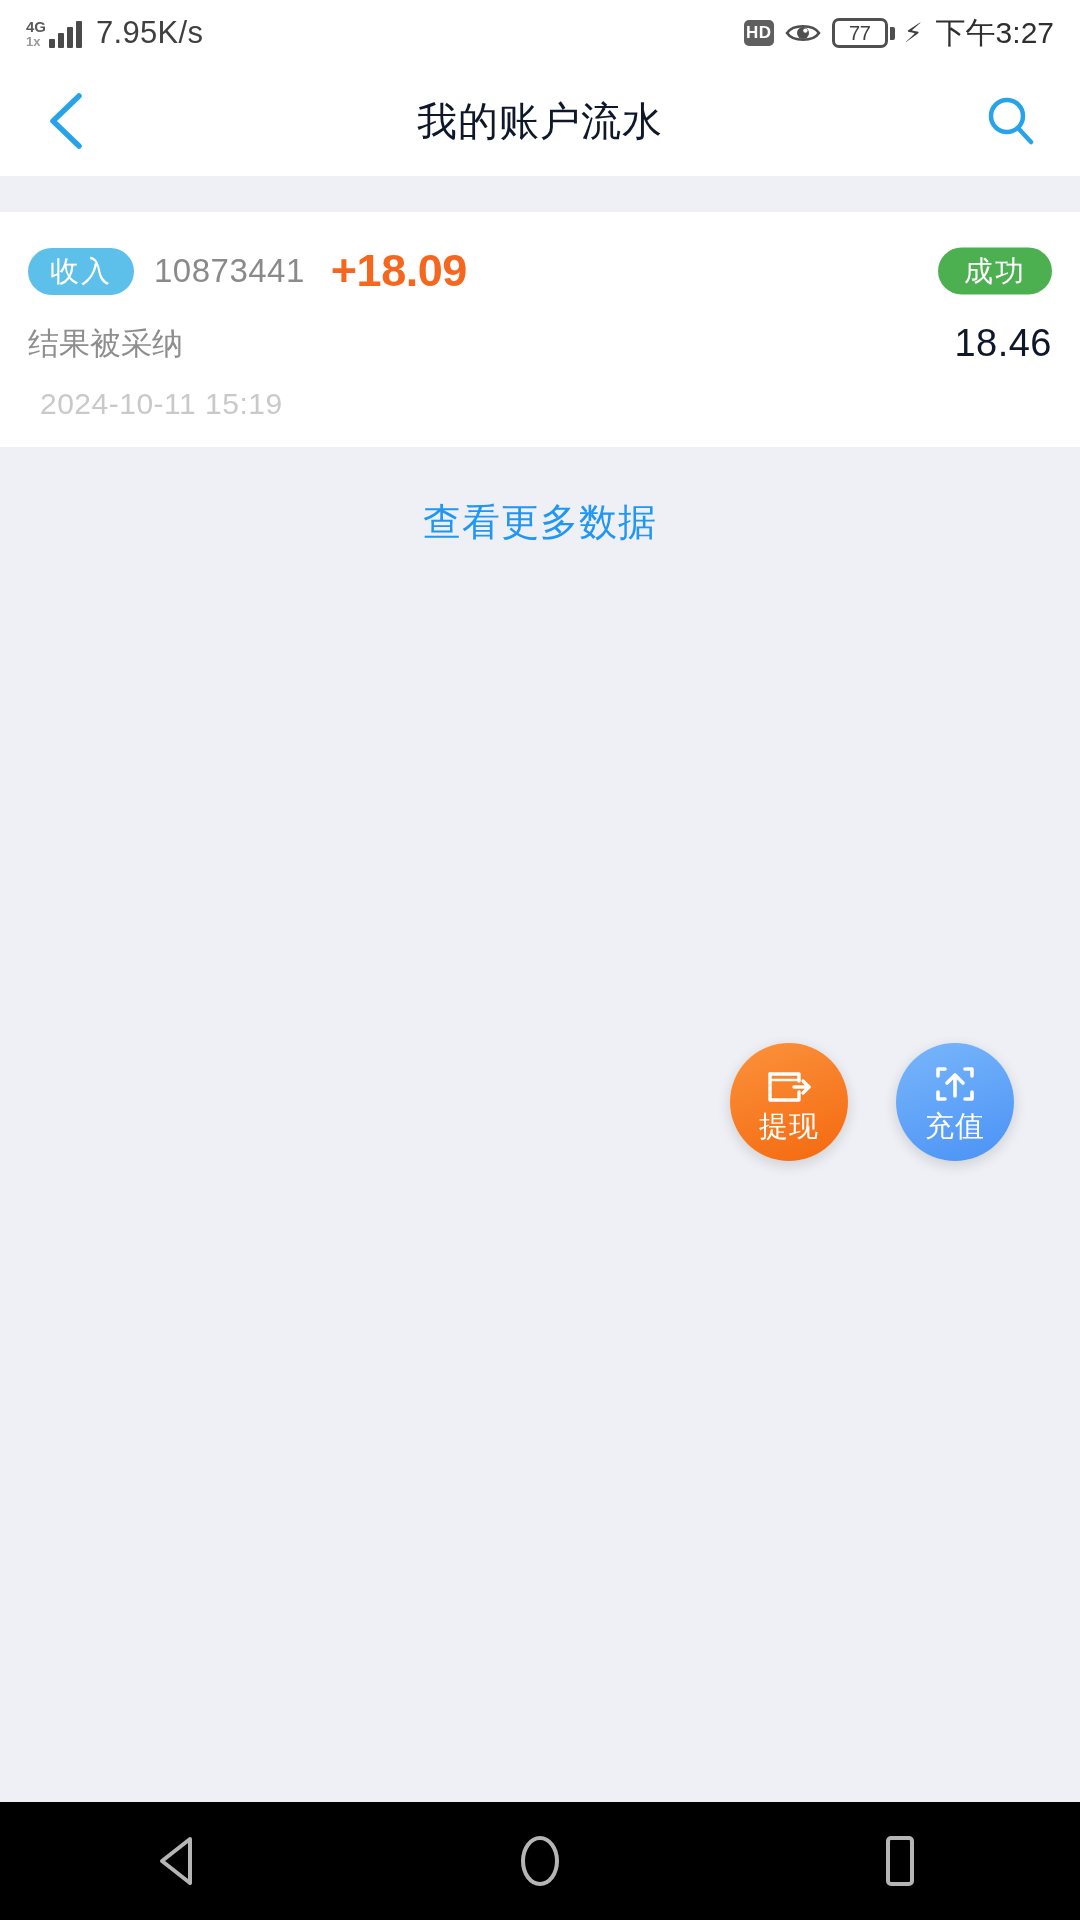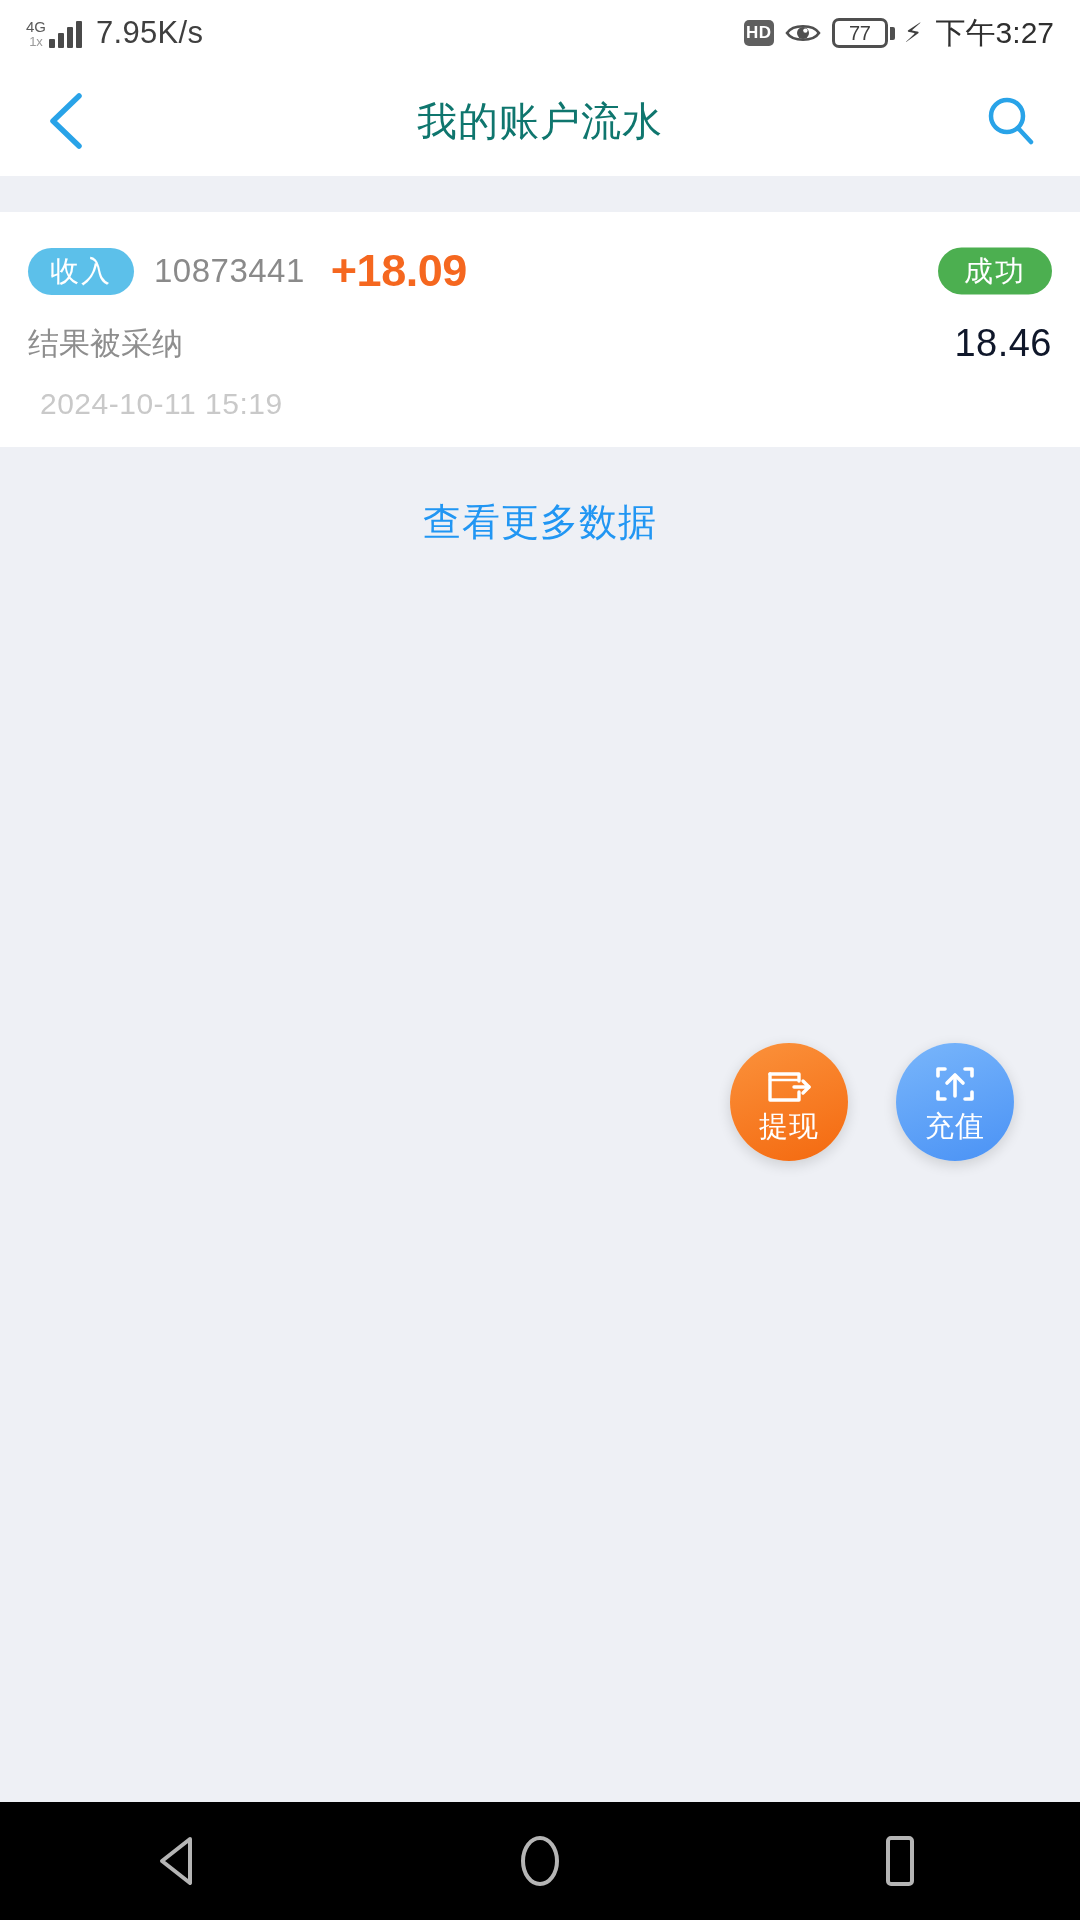--- a/index.html
+++ b/index.html
@@ -12,22 +12,22 @@
   .screen { position:relative; width:1080px; height:1920px; background:#eef0f5; }
 
   
   .status-bar {
     height:66px; background:#ffffff;
     display:flex; align-items:center; justify-content:space-between;
     padding:0 26px;
   }
   .status-left { display:flex; align-items:center; gap:14px; }
   .sig-group { display:flex; align-items:flex-end; gap:3px; }
-  .net-type { display:flex; flex-direction:column; align-items:center; line-height:1;
-              font-size:15px; font-weight:normal; color:#5a5a5a; }
+  .net-type { display:flex; flex-direction:column; align-items:flex-start; line-height:1;
+              font-size:15px; font-weight:bold; color:#5a5a5a; }
   .net-type .tag2 { font-size:13px; color:#9a9a9a; margin-top:1px; }
   .bars { display:flex; align-items:flex-end; gap:3px; height:30px; }
   .bars i { display:block; width:6px; background:#4a4a4a; border-radius:1px; }
   .bars i:nth-child(1){height:9px;} .bars i:nth-child(2){height:15px;}
   .bars i:nth-child(3){height:21px;} .bars i:nth-child(4){height:27px;}
   .speed { font-size:31px; color:#3f3f3f; letter-spacing:0.3px; }
 
   .status-right { display:flex; align-items:center; gap:11px; }
   .hd-badge { background:#5f5f5f; color:#fff; font-size:17px; font-weight:bold;
               padding:2px 2px; border-radius:5px; letter-spacing:0.5px; line-height:1.25; }
@@ -44,21 +44,21 @@
   
   .app-header {
     height:110px; background:#ffffff;
     display:flex; align-items:center; justify-content:center;
     position:relative;
   }
   .back-btn { position:absolute; left:32px; top:50%; transform:translateY(-50%);
               width:70px; height:70px; display:flex; align-items:center; justify-content:center; }
   .search-btn { position:absolute; right:34px; top:50%; transform:translateY(-50%);
                 width:70px; height:70px; display:flex; align-items:center; justify-content:center; }
-  .page-title { font-size:40px; color:#0f766e; letter-spacing:1px; }
+  .page-title { font-size:40px; color:#0f172a; letter-spacing:1px; }
 
   .header-divider { height:36px; background:#eef0f5; }
 
   
   .txn-card { background:#ffffff; padding:30px 28px 26px 28px; }
   .txn-top { display:flex; align-items:center; position:relative; height:58px; }
   .badge-type {
     background:#5cc0ea; color:#ffffff; font-size:29px;
     padding:9px 22px; border-radius:30px; letter-spacing:2px; line-height:1;
   }

